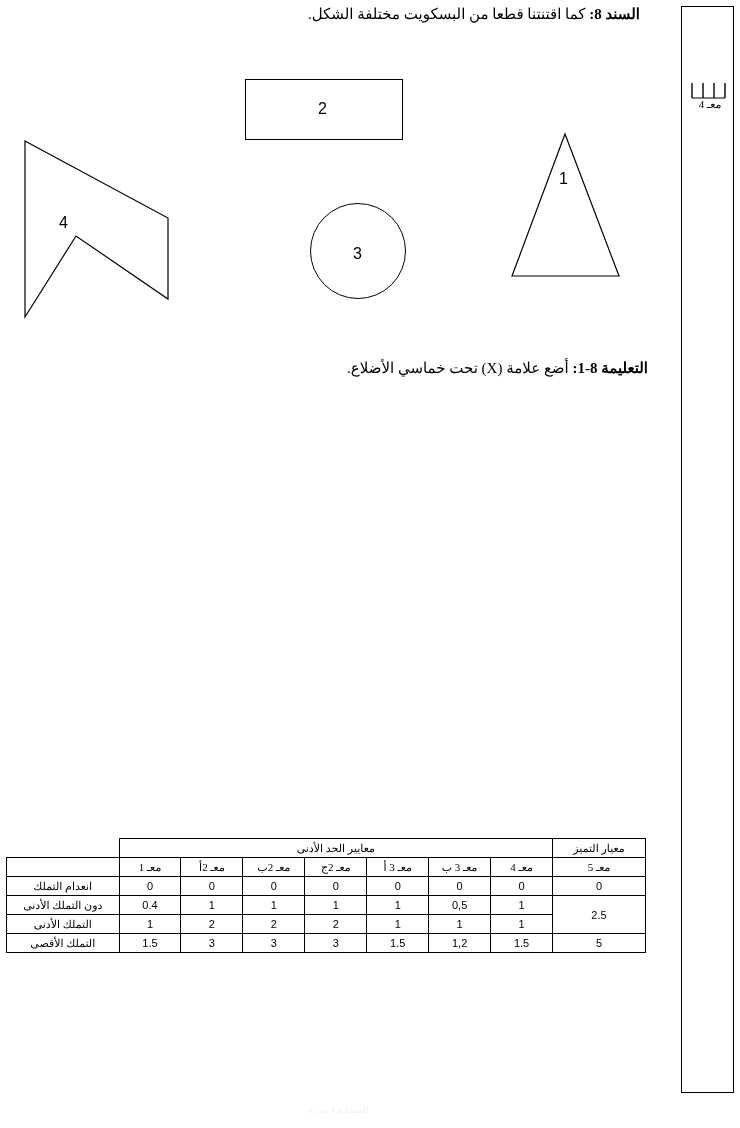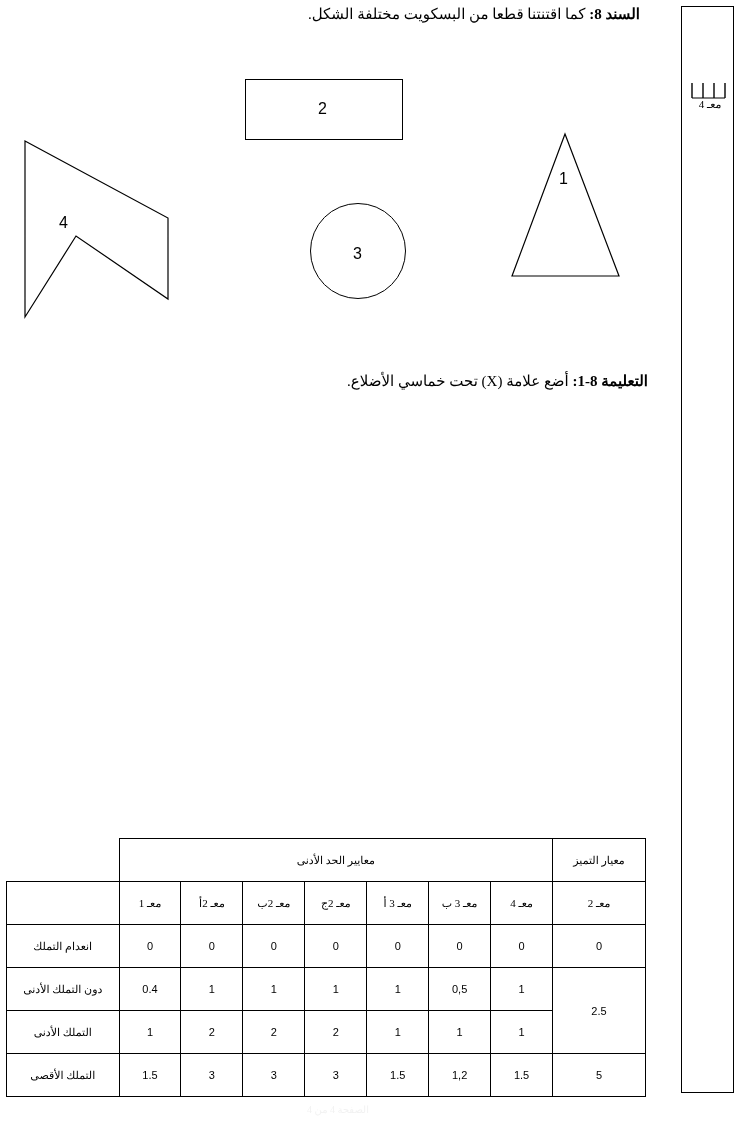--- a/index.html
+++ b/index.html
@@ -132,21 +132,21 @@
     right: 92px;
     top: 355px;
     width: 520px;
     direction: rtl;
     text-align: right;
     font-size: 15px;
   }
   .instruction-line {
     line-height: 26px;
     white-space: nowrap;
-    margin: 13px;
+    margin: 0;
     padding: 0;
   }
   .instruction-line .bold { font-weight: bold; }
   #instruction-1 { margin-right: 0px; }
   #instruction-2 { margin-right: 40px; }
   #instruction-3 { margin-right: 80px; }
 
   
   #grading-table-wrap {
     position: absolute;
@@ -161,21 +161,21 @@
     font-family: "Liberation Serif", "DejaVu Serif", serif;
     table-layout: fixed;
   }
   table#grading-table td, table#grading-table th {
     border: 1px solid #000;
     text-align: center;
     vertical-align: middle;
     font-size: 11px;
     font-weight: normal;
     height: 18px;
-    padding: 12px 2px;
+    padding: 0 2px;
   }
   td.rowlabel {
     font-size: 10.5px;
     font-weight: bold;
     text-align: center;
     width: 108px;
   }
   td.numcell {
     font-size: 12px;
     font-family: "Liberation Sans", sans-serif;
@@ -253,21 +253,21 @@
 
 <div id="grading-table-wrap">
   <table id="grading-table">
     <thead>
       <tr>
         <th class="group-head" style="width:88px;font-family:Liberation Serif, serif;">معيار التميز</th>
         <th class="group-head" colspan="7">معايير الحد الأدنى</th>
         <th class="group-head no-border-cell" style="width:108px;"></th>
       </tr>
       <tr>
-        <th class="colhead">معـ 2</th>
+        <th class="colhead">معـ 5</th>
         <th class="colhead">معـ 4</th>
         <th class="colhead">معـ 3 ب</th>
         <th class="colhead">معـ 3 أ</th>
         <th class="colhead">معـ 2ج</th>
         <th class="colhead">معـ 2ب</th>
         <th class="colhead">معـ 2أ</th>
         <th class="colhead">معـ 1</th>
         <th class="colhead"></th>
       </tr>
     </thead>

